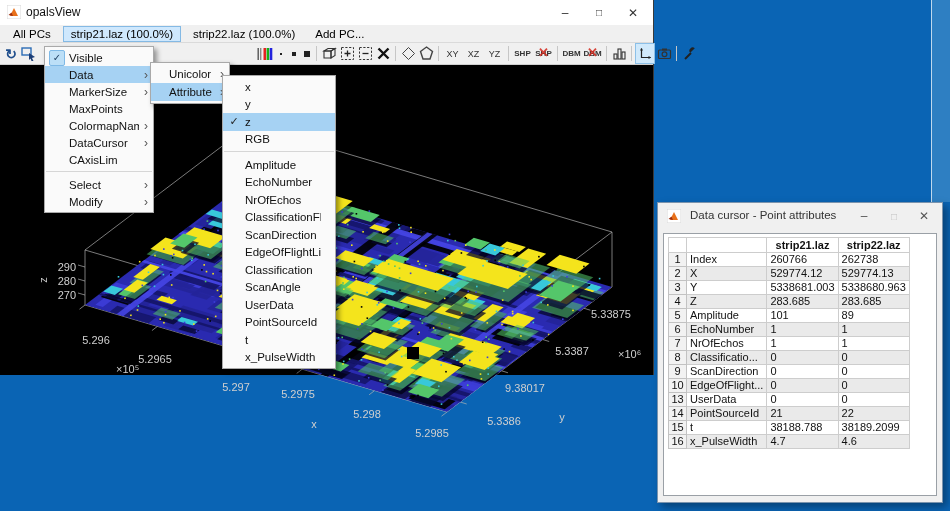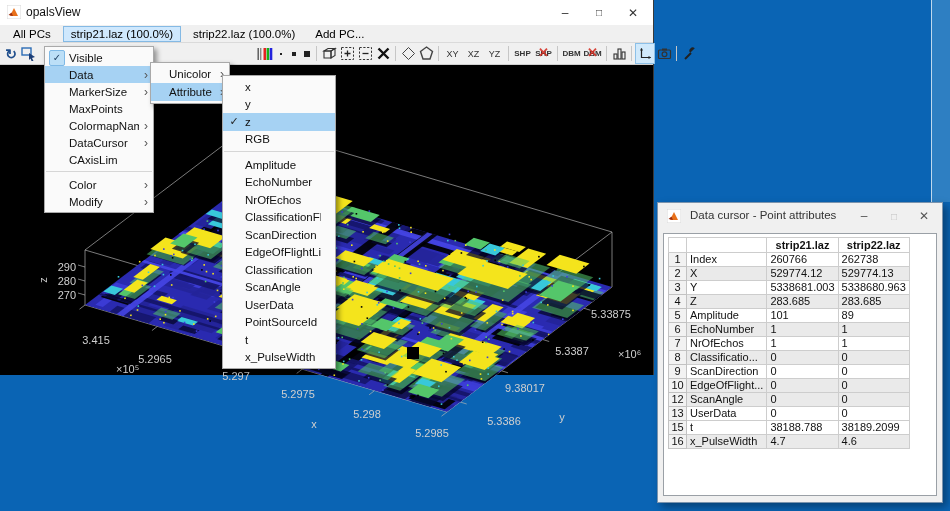--- a/index.html
+++ b/index.html
@@ -1158,23 +1158,23 @@
           <rect x="464.4" y="232.8" width="1.6" height="1.6" fill="#000000"></rect>
           <rect x="495.7" y="246.6" width="1.6" height="1.6" fill="#38c8da"></rect>
           <rect x="448.6" y="189.4" width="1.6" height="1.6" fill="#000000"></rect>
           <rect x="361.1" y="284.4" width="1.6" height="1.6" fill="#3d3dd8"></rect>
           <rect x="386.7" y="320.2" width="1.6" height="1.6" fill="#000000"></rect>
           <rect x="147.7" y="207.5" width="1.6" height="1.6" fill="#38c8da"></rect>
           <rect x="161.7" y="199.8" width="1.6" height="1.6" fill="#38c8da"></rect>
         </g>
       </svg>
     <div id="axis-labels">
-        <div class="axlab" style="left: 96px; top: 270px;">3.415</div>
+        <div class="axlab" style="left: 96px; top: 270px;">5.296</div>
         <div class="axlab" style="left: 155px; top: 289px;">5.2965</div>
-        <div class="axlab" style="left: 236px; top: 306px;">5.297</div>
+        <div class="axlab" style="left: 236px; top: 317px;">5.297</div>
         <div class="axlab" style="left: 298px; top: 324px;">5.2975</div>
         <div class="axlab" style="left: 367px; top: 344px;">5.298</div>
         <div class="axlab" style="left: 432px; top: 363px;">5.2985</div>
         <div class="axlab" style="left: 504px; top: 351px;">5.3386</div>
         <div class="axlab" style="left: 525px; top: 318px;">9.38017</div>
         <div class="axlab" style="left: 572px; top: 281px;">5.3387</div>
         <div class="axlab" style="left: 611px; top: 244px;">5.33875</div>
         <div class="axlab rt" style="left: 76px; top: 197px;">290</div>
         <div class="axlab rt" style="left: 76px; top: 211px;">280</div>
         <div class="axlab rt" style="left: 76px; top: 225px;">270</div>
@@ -1223,21 +1223,21 @@
       <span class="arr">›</span>
     </div>
     <div class="mi">
       <span class="gut"></span>
       <span class="lbl">CAxisLim</span>
       <span class="arr"></span>
     </div>
     <div class="msep"></div>
     <div class="mi">
       <span class="gut"></span>
-      <span class="lbl">Color</span>
+      <span class="lbl">Select</span>
       <span class="arr">›</span>
     </div>
     <div class="mi">
       <span class="gut"></span>
       <span class="lbl">Modify</span>
       <span class="arr">›</span>
     </div>
   </div>
 <div id="menu-l2" class="menu">
     <div class="mi">
@@ -1417,31 +1417,31 @@
             <td class="nm">ScanDirection</td>
             <td class="val">0</td>
             <td class="val">0</td>
           </tr>
           <tr class="even">
             <td class="num">10</td>
             <td class="nm">EdgeOfFlight...</td>
             <td class="val">0</td>
             <td class="val">0</td>
           </tr>
-          <tr class="even">
-            <td class="num">12</td>
-            <td class="nm">ScanAngle</td>
-            <td class="val">0</td>
-            <td class="val">0</td>
-          </tr>
           <tr class="odd">
             <td class="num">13</td>
             <td class="nm">UserData</td>
             <td class="val">0</td>
             <td class="val">0</td>
+          </tr>
+          <tr class="even">
+            <td class="num">14</td>
+            <td class="nm">PointSourceId</td>
+            <td class="val">21</td>
+            <td class="val">22</td>
           </tr>
           <tr class="odd">
             <td class="num">15</td>
             <td class="nm">t</td>
             <td class="val">38188.788</td>
             <td class="val">38189.2099</td>
           </tr>
           <tr class="even">
             <td class="num">16</td>
             <td class="nm">x_PulseWidth</td>

